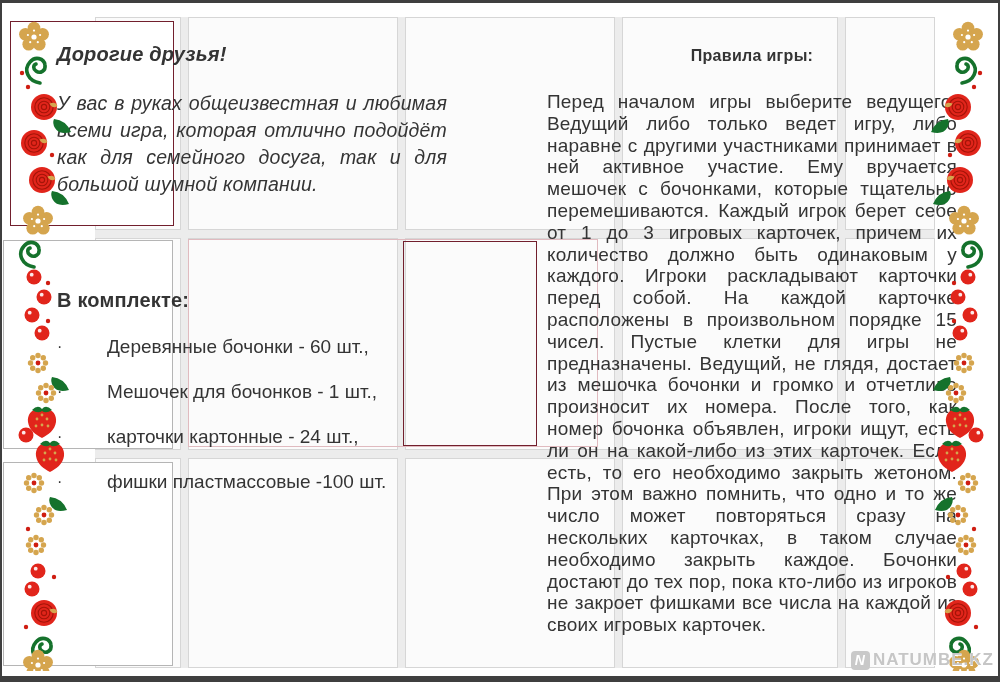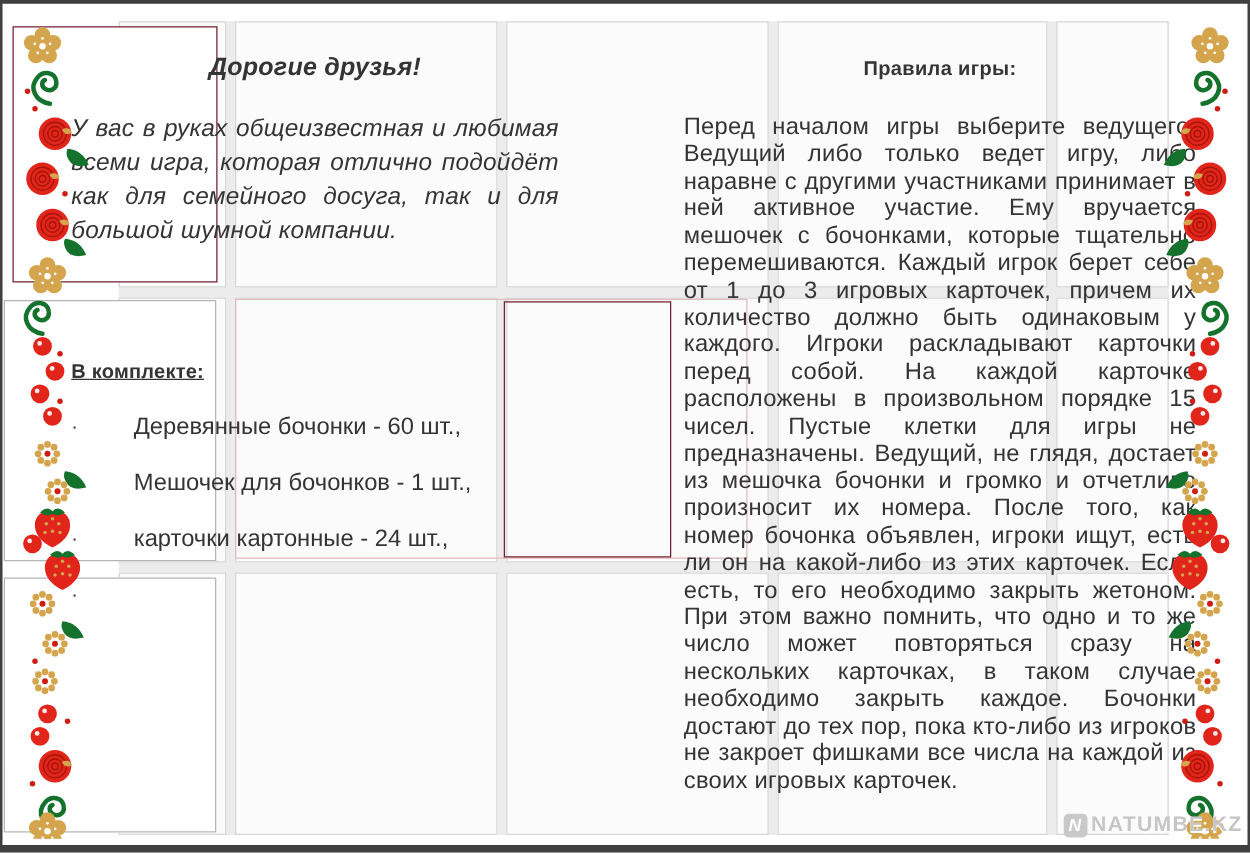--- a/index.html
+++ b/index.html
@@ -31,30 +31,30 @@
   .frame.grey{border:1px solid #b5b5b5;background:#fff;}
   .frame.pink{border:1px solid #e0babf;background:transparent;}
   .f-a{left:8px;top:18px;width:164px;height:205px;}
   .f-b{left:1px;top:237px;width:170px;height:209px;}
   .f-e{left:1px;top:459px;width:170px;height:204px;}
   .f-d{left:186px;top:236px;width:410px;height:208px;}
   .f-c{left:401px;top:238px;width:134px;height:205px;}
   
   .intro{position:absolute;left:55px;top:40px;width:390px;}
   .intro h1{
-    margin:0;text-align:center;
+    margin:0;text-align:left;
     font-size:20px;font-weight:bold;font-style:italic;letter-spacing:.2px;
   }
   .intro p{
     margin:24px 0 0 0;
     font-style:italic;font-size:19.5px;line-height:27px;
     text-align:justify;letter-spacing:.2px;
   }
   .kit{position:absolute;left:55px;top:286px;width:400px;}
-  .kit h2{margin:0;font-size:16px;font-weight:bold;letter-spacing:.2px;text-decoration:underline;}
+  .kit h2{margin:0;font-size:20px;font-weight:bold;letter-spacing:.2px;}
   .kit .item{display:flex;margin-top:25px;font-size:19px;line-height:20px;}
   .kit .bullet{width:50px;flex:0 0 50px;font-size:16px;}
   .rules{position:absolute;left:545px;top:44px;width:410px;}
   .rules h2{margin:0;text-align:center;font-size:16px;font-weight:bold;letter-spacing:.3px;}
   .rules p{
     margin:26px 0 0 0;
     font-size:19px;line-height:21.8px;letter-spacing:.2px;
     text-align:justify;
   }
   
@@ -119,20 +119,21 @@
     <div class="item">
       <span class="bullet">·</span>
       <span>Мешочек для бочонков - 1 шт.,</span>
     </div>
     <div class="item">
       <span class="bullet">·</span>
       <span>карточки картонные - 24 шт.,</span>
     </div>
     <div class="item">
       <span class="bullet">·</span>
+      <span>фишки пластмассовые -100 шт.</span>
     </div>
   </div>
 
   <div class="rules">
     <h2>Правила игры:</h2>
     <p>Перед началом игры выберите ведущего. Ведущий либо только ведет игру, либо наравне с другими участниками принимает в ней активное участие. Ему вручается мешочек с бочонками, которые тщательно перемешиваются. Каждый игрок берет себе от 1 до 3 игровых карточек, причем их количество должно быть одинаковым у каждого. Игроки раскладывают карточки перед собой. На каждой карточке расположены в произвольном порядке 15 чисел. Пустые клетки для игры не предназначены. Ведущий, не глядя, достает из мешочка бочонки и громко и отчетливо произносит их номера. После того, как номер бочонка объявлен, игроки ищут, есть ли он на какой-либо из этих карточек. Если есть, то его необходимо закрыть жетоном. При этом важно помнить, что одно и то же число может повторяться сразу на нескольких карточках, в таком случае необходимо закрыть каждое. Бочонки достают до тех пор, пока кто-либо из игроков не закроет фишками все числа на каждой из своих игровых карточек.</p>
   </div>
 
   <div class="orn orn-left">
     <svg width="96" height="656" viewBox="0 0 96 656">

